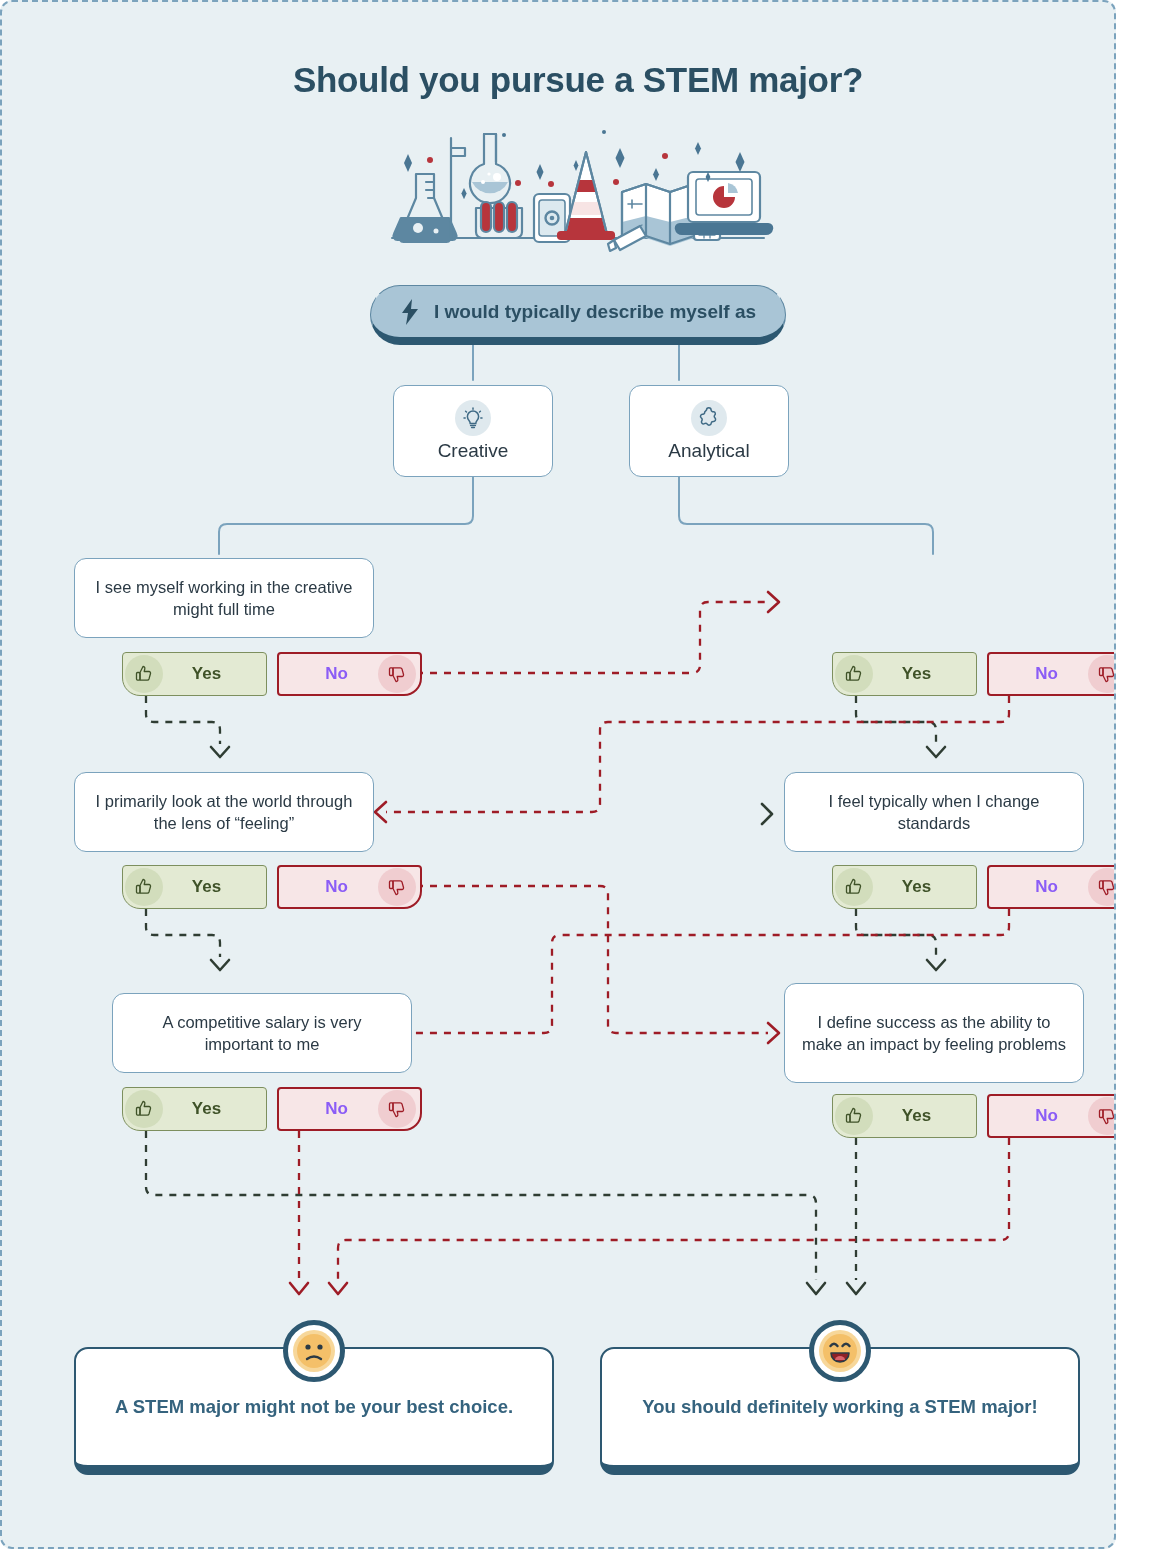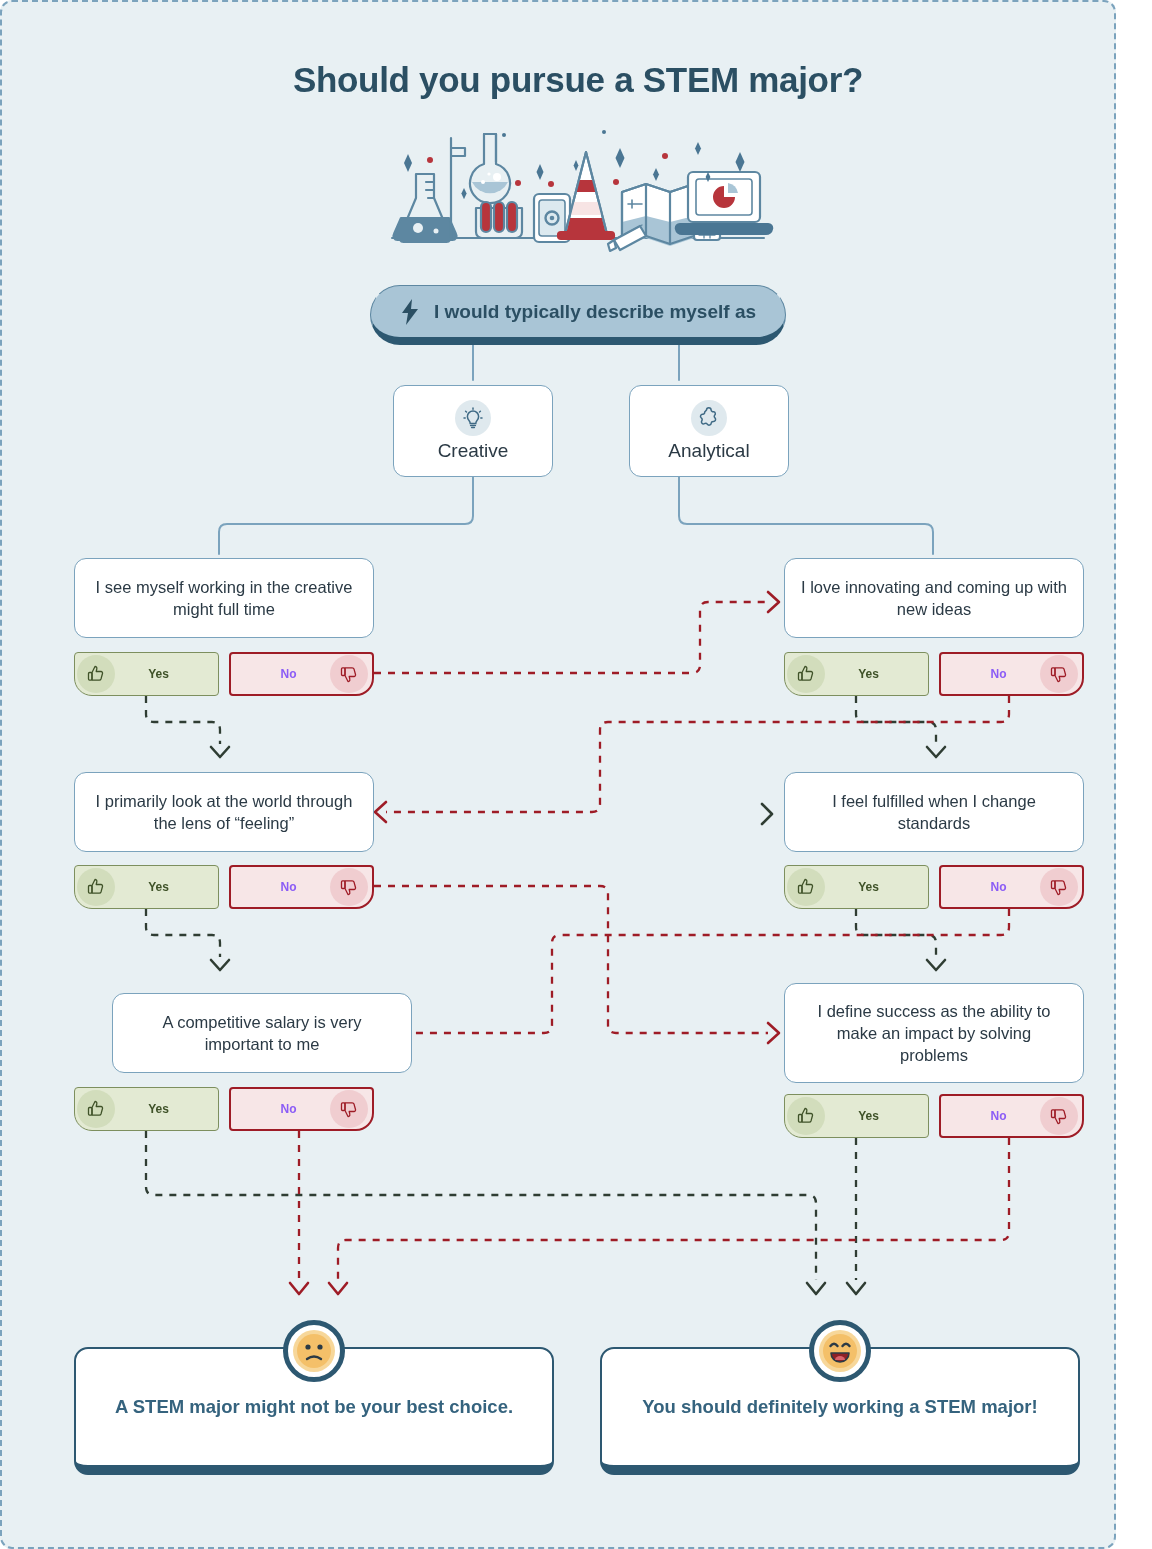--- a/index.html
+++ b/index.html
@@ -65,21 +65,21 @@
     text-align:center;
     font-size:16.5px;color:#2b3a45;line-height:1.35;
   }
 
   
   .ansrow{width:300px;height:44px;}
   .btn{
     position:absolute;top:0;height:44px;width:145px;
     box-sizing:border-box;
     display:flex;align-items:center;
-    font-size:12px;font-weight:bold;
+    font-size:17px;font-weight:bold;margin-left:48px;
   }
   .btn-yes{
     left:0;
     background:#e3ead3;border:1.5px solid #7d8f5e;
     border-radius:4px 4px 4px 18px;
     color:#3f5228;
     justify-content:flex-start;
   }
   .btn-yes .bubble{
     width:38px;height:38px;border-radius:50%;
@@ -334,23 +334,20 @@
       <span class="lab">No</span>
       <span class="bubble">
         <svg width="18" height="18" viewBox="0 0 18 18" fill="none" stroke="#9e1c26" stroke-width="1.3" stroke-linejoin="round">
             <path d="M5 10.5 L8 16.5 a1.8 1.8 0 0 0 1.8 -2.3 L9.2 11.5 H14 a1.6 1.6 0 0 0 1.5 -2 l-1.4 -5.2 a2 2 0 0 0 -1.9 -1.4 H5 z"></path>
             <rect x="1.5" y="2.9" width="3.5" height="7.6" rx="1"></rect>
           </svg>
       </span>
     </div>
   </div>
 
-  <div class="abs qcard" style="left:782px;top:556px;height:80px;">
-    <span>I love innovating and coming up with new ideas</span>
-  </div>
   <div class="abs ansrow" style="left:782px;top:650px;">
     <div class="btn btn-yes">
       <span class="bubble">
         <svg width="18" height="18" viewBox="0 0 18 18" fill="none" stroke="#3f5228" stroke-width="1.3" stroke-linejoin="round">
             <path d="M5 7.5 L8 1.5 a1.8 1.8 0 0 1 1.8 2.3 L9.2 6.5 H14 a1.6 1.6 0 0 1 1.5 2 l-1.4 5.2 a2 2 0 0 1 -1.9 1.4 H5 z"></path>
             <rect x="1.5" y="7.5" width="3.5" height="7.6" rx="1"></rect>
           </svg>
       </span>
       <span class="lab">Yes</span>
     </div>
@@ -383,21 +380,21 @@
       <span class="bubble">
         <svg width="18" height="18" viewBox="0 0 18 18" fill="none" stroke="#9e1c26" stroke-width="1.3" stroke-linejoin="round">
             <path d="M5 10.5 L8 16.5 a1.8 1.8 0 0 0 1.8 -2.3 L9.2 11.5 H14 a1.6 1.6 0 0 0 1.5 -2 l-1.4 -5.2 a2 2 0 0 0 -1.9 -1.4 H5 z"></path>
             <rect x="1.5" y="2.9" width="3.5" height="7.6" rx="1"></rect>
           </svg>
       </span>
     </div>
   </div>
 
   <div class="abs qcard" style="left:782px;top:770px;height:80px;">
-    <span>I feel fulfilled when I change standards</span>
+    <span>I feel typically when I change standards</span>
   </div>
   <div class="abs ansrow" style="left:782px;top:863px;">
     <div class="btn btn-yes">
       <span class="bubble">
         <svg width="18" height="18" viewBox="0 0 18 18" fill="none" stroke="#3f5228" stroke-width="1.3" stroke-linejoin="round">
             <path d="M5 7.5 L8 1.5 a1.8 1.8 0 0 1 1.8 2.3 L9.2 6.5 H14 a1.6 1.6 0 0 1 1.5 2 l-1.4 5.2 a2 2 0 0 1 -1.9 1.4 H5 z"></path>
             <rect x="1.5" y="7.5" width="3.5" height="7.6" rx="1"></rect>
           </svg>
       </span>
       <span class="lab">Yes</span>
@@ -431,21 +428,21 @@
       <span class="bubble">
         <svg width="18" height="18" viewBox="0 0 18 18" fill="none" stroke="#9e1c26" stroke-width="1.3" stroke-linejoin="round">
             <path d="M5 10.5 L8 16.5 a1.8 1.8 0 0 0 1.8 -2.3 L9.2 11.5 H14 a1.6 1.6 0 0 0 1.5 -2 l-1.4 -5.2 a2 2 0 0 0 -1.9 -1.4 H5 z"></path>
             <rect x="1.5" y="2.9" width="3.5" height="7.6" rx="1"></rect>
           </svg>
       </span>
     </div>
   </div>
 
   <div class="abs qcard" style="left:782px;top:981px;height:100px;">
-    <span>I define success as the ability to make an impact by solving problems</span>
+    <span>I define success as the ability to make an impact by feeling problems</span>
   </div>
   <div class="abs ansrow" style="left:782px;top:1092px;">
     <div class="btn btn-yes">
       <span class="bubble">
         <svg width="18" height="18" viewBox="0 0 18 18" fill="none" stroke="#3f5228" stroke-width="1.3" stroke-linejoin="round">
             <path d="M5 7.5 L8 1.5 a1.8 1.8 0 0 1 1.8 2.3 L9.2 6.5 H14 a1.6 1.6 0 0 1 1.5 2 l-1.4 5.2 a2 2 0 0 1 -1.9 1.4 H5 z"></path>
             <rect x="1.5" y="7.5" width="3.5" height="7.6" rx="1"></rect>
           </svg>
       </span>
       <span class="lab">Yes</span>

